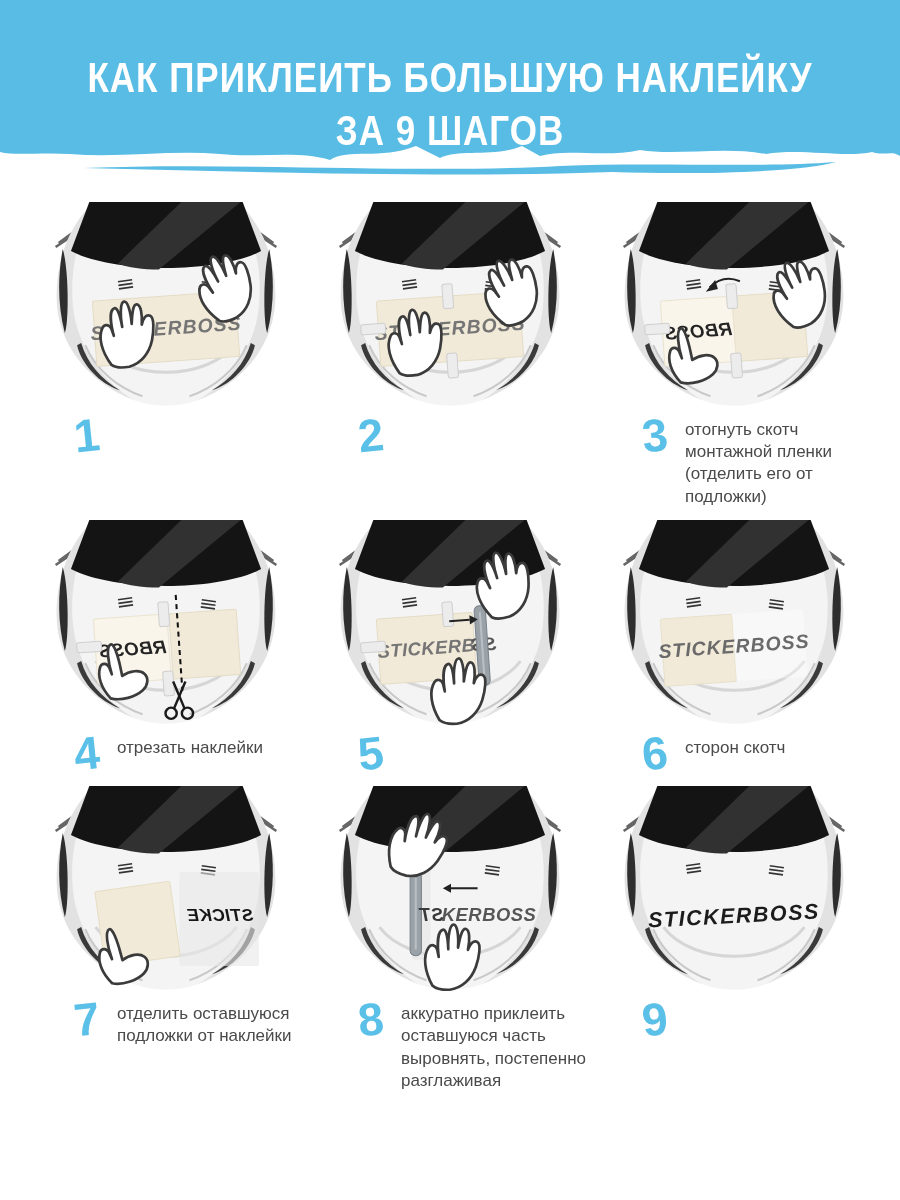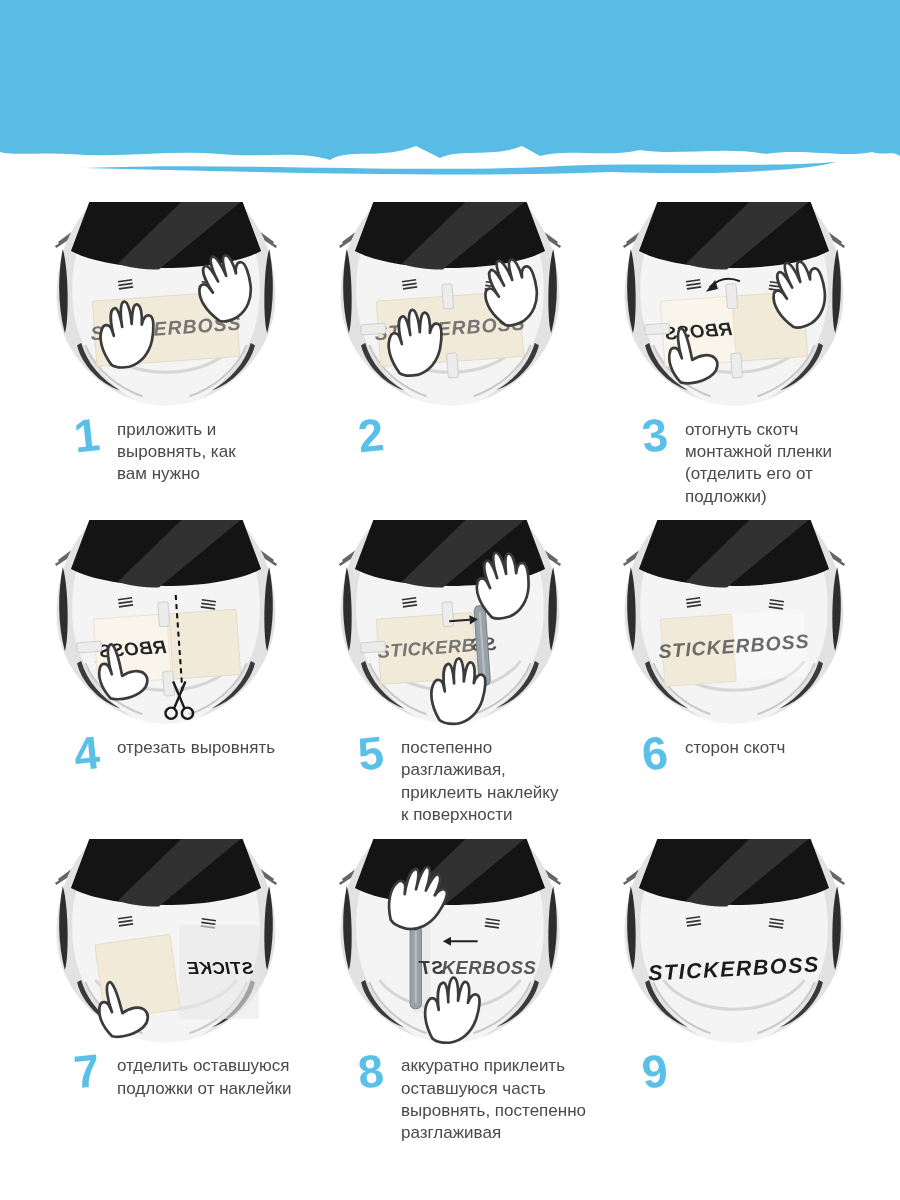--- a/index.html
+++ b/index.html
@@ -49,20 +49,24 @@
 </head>
 <body>
 
 <div class="page">
 
   <header class="header">
     <svg class="hdr-svg" viewBox="0 0 900 178" preserveAspectRatio="none" aria-hidden="true">
       <path class="hdr-fill" d="M0,0 H900 V156 C892,150 884,156 872,152 C846,158 800,148 766,154 C724,146 676,156 640,150 C604,158 566,148 540,156 L522,146 C492,158 460,148 440,158 L416,146 C380,160 348,148 330,160 C300,150 258,158 220,154 C170,150 120,158 70,154 C40,152 16,156 0,152 Z" fill="#58bce4"></path>
       <path class="hdr-fill" d="M84,168 C240,162 420,174 560,166 C650,162 760,168 836,162 C800,172 700,175 612,172 C460,178 250,172 84,168 Z" fill="#58bce4"></path>
     </svg>
+    <h1 class="title">
+      <span class="l1">КАК ПРИКЛЕИТЬ БОЛЬШУЮ НАКЛЕЙКУ</span>
+      <span class="l2">ЗА 9 ШАГОВ</span>
+    </h1>
   </header>
 
   <main class="grid" id="steps-grid">
       <section class="cell">
     <div class="car-wrap">
           <svg class="car" viewBox="0 0 270 205" aria-hidden="true">
   <path d="M30,42 L60,20 M27,46 L48,32" stroke="#666" stroke-width="2.5" fill="none"></path>
   <path d="M240,42 L210,20 M243,46 L222,32" stroke="#666" stroke-width="2.5" fill="none"></path>
   <path d="M64,2 C40,26 28,58 28,94 C28,140 58,178 104,196 C122,203 148,203 166,196 C212,178 242,140 242,94 C242,58 230,26 206,2 Z" fill="#f4f4f4"></path>
   <path d="M64,2 C40,26 28,58 28,94 C28,140 58,178 104,196 C76,180 48,146 44,104 C40,60 52,28 70,2 Z" fill="#e2e2e2"></path>
@@ -93,23 +97,20 @@
             <g transform="translate(192,86) rotate(-28) scale(1.2)">
               <path d="M-16,22 C-22,10 -23,-2 -18,-9 C-16,-12 -12,-11 -11,-7 L-10,-1 C-11,-12 -10,-22 -6,-23 C-3,-24 -2,-16 -2,-7 C-2,-18 0,-27 3,-27 C6,-27 7,-18 6,-8 C8,-17 10,-24 13,-23 C16,-22 16,-14 14,-6 C16,-11 19,-14 22,-12 C25,-10 23,0 20,8 C16,18 8,25 -2,26 C-8,26 -13,25 -16,22 Z" fill="#ffffff" stroke="#3b3b3b" stroke-width="2.2" stroke-linejoin="round"></path>
             </g>
             <g transform="translate(96,132) rotate(-10) scale(1.2)">
               <path d="M-16,22 C-22,10 -23,-2 -18,-9 C-16,-12 -12,-11 -11,-7 L-10,-1 C-11,-12 -10,-22 -6,-23 C-3,-24 -2,-16 -2,-7 C-2,-18 0,-27 3,-27 C6,-27 7,-18 6,-8 C8,-17 10,-24 13,-23 C16,-22 16,-14 14,-6 C16,-11 19,-14 22,-12 C25,-10 23,0 20,8 C16,18 8,25 -2,26 C-8,26 -13,25 -16,22 Z" fill="#ffffff" stroke="#3b3b3b" stroke-width="2.2" stroke-linejoin="round"></path>
             </g>
 </svg>
         </div>
     <div class="caption">
       <span class="num">1</span>
-      <p class="txt">приложить и
-выровнять, как
-вам нужно</p>
     </div>
   </section>
       <section class="cell">
     <div class="car-wrap">
           <svg class="car" viewBox="0 0 270 205" aria-hidden="true">
   <path d="M30,42 L60,20 M27,46 L48,32" stroke="#666" stroke-width="2.5" fill="none"></path>
   <path d="M240,42 L210,20 M243,46 L222,32" stroke="#666" stroke-width="2.5" fill="none"></path>
   <path d="M64,2 C40,26 28,58 28,94 C28,140 58,178 104,196 C122,203 148,203 166,196 C212,178 242,140 242,94 C242,58 230,26 206,2 Z" fill="#f4f4f4"></path>
   <path d="M64,2 C40,26 28,58 28,94 C28,140 58,178 104,196 C76,180 48,146 44,104 C40,60 52,28 70,2 Z" fill="#e2e2e2"></path>
   <path d="M206,2 C230,26 242,58 242,94 C242,140 212,178 166,196 C194,180 222,146 226,104 C230,60 218,28 200,2 Z" fill="#e2e2e2"></path>
@@ -252,21 +253,21 @@
               <circle cx="-8" cy="15" r="5.5"></circle>
               <circle cx="8" cy="15" r="5.5"></circle>
             </g>
             <g transform="translate(90,150) rotate(-12) scale(1.2)">
               <path d="M-12,20 C-18,10 -19,0 -15,-7 C-13,-10 -9,-9 -8,-5 L-7,1 C-8,-9 -7,-22 -3,-23 C0,-24 1,-12 1,-2 L1,4 C8,1 16,2 19,6 C22,10 20,16 15,19 C8,23 -4,24 -12,20 Z" fill="#ffffff" stroke="#3b3b3b" stroke-width="2.2" stroke-linejoin="round"></path>
             </g>
 </svg>
         </div>
     <div class="caption">
       <span class="num">4</span>
-      <p class="txt">отрезать выровнять</p>
+      <p class="txt">отрезать наклейки</p>
     </div>
   </section>
       <section class="cell">
     <div class="car-wrap">
           <svg class="car" viewBox="0 0 270 205" aria-hidden="true">
   <path d="M30,42 L60,20 M27,46 L48,32" stroke="#666" stroke-width="2.5" fill="none"></path>
   <path d="M240,42 L210,20 M243,46 L222,32" stroke="#666" stroke-width="2.5" fill="none"></path>
   <path d="M64,2 C40,26 28,58 28,94 C28,140 58,178 104,196 C122,203 148,203 166,196 C212,178 242,140 242,94 C242,58 230,26 206,2 Z" fill="#f4f4f4"></path>
   <path d="M64,2 C40,26 28,58 28,94 C28,140 58,178 104,196 C76,180 48,146 44,104 C40,60 52,28 70,2 Z" fill="#e2e2e2"></path>
   <path d="M206,2 C230,26 242,58 242,94 C242,140 212,178 166,196 C194,180 222,146 226,104 C230,60 218,28 200,2 Z" fill="#e2e2e2"></path>
@@ -310,24 +311,20 @@
             <g transform="translate(186,66) rotate(-18) scale(1.2)">
               <path d="M-16,22 C-22,10 -23,-2 -18,-9 C-16,-12 -12,-11 -11,-7 L-10,-1 C-11,-12 -10,-22 -6,-23 C-3,-24 -2,-16 -2,-7 C-2,-18 0,-27 3,-27 C6,-27 7,-18 6,-8 C8,-17 10,-24 13,-23 C16,-22 16,-14 14,-6 C16,-11 19,-14 22,-12 C25,-10 23,0 20,8 C16,18 8,25 -2,26 C-8,26 -13,25 -16,22 Z" fill="#ffffff" stroke="#3b3b3b" stroke-width="2.2" stroke-linejoin="round"></path>
             </g>
             <g transform="translate(142,170) rotate(-4) scale(1.2)">
               <path d="M-16,22 C-22,10 -23,-2 -18,-9 C-16,-12 -12,-11 -11,-7 L-10,-1 C-11,-12 -10,-22 -6,-23 C-3,-24 -2,-16 -2,-7 C-2,-18 0,-27 3,-27 C6,-27 7,-18 6,-8 C8,-17 10,-24 13,-23 C16,-22 16,-14 14,-6 C16,-11 19,-14 22,-12 C25,-10 23,0 20,8 C16,18 8,25 -2,26 C-8,26 -13,25 -16,22 Z" fill="#ffffff" stroke="#3b3b3b" stroke-width="2.2" stroke-linejoin="round"></path>
             </g>
 </svg>
         </div>
     <div class="caption">
       <span class="num">5</span>
-      <p class="txt">постепенно
-разглаживая,
-приклеить наклейку
-к поверхности</p>
     </div>
   </section>
       <section class="cell">
     <div class="car-wrap">
           <svg class="car" viewBox="0 0 270 205" aria-hidden="true">
   <path d="M30,42 L60,20 M27,46 L48,32" stroke="#666" stroke-width="2.5" fill="none"></path>
   <path d="M240,42 L210,20 M243,46 L222,32" stroke="#666" stroke-width="2.5" fill="none"></path>
   <path d="M64,2 C40,26 28,58 28,94 C28,140 58,178 104,196 C122,203 148,203 166,196 C212,178 242,140 242,94 C242,58 230,26 206,2 Z" fill="#f4f4f4"></path>
   <path d="M64,2 C40,26 28,58 28,94 C28,140 58,178 104,196 C76,180 48,146 44,104 C40,60 52,28 70,2 Z" fill="#e2e2e2"></path>
   <path d="M206,2 C230,26 242,58 242,94 C242,140 212,178 166,196 C194,180 222,146 226,104 C230,60 218,28 200,2 Z" fill="#e2e2e2"></path>

